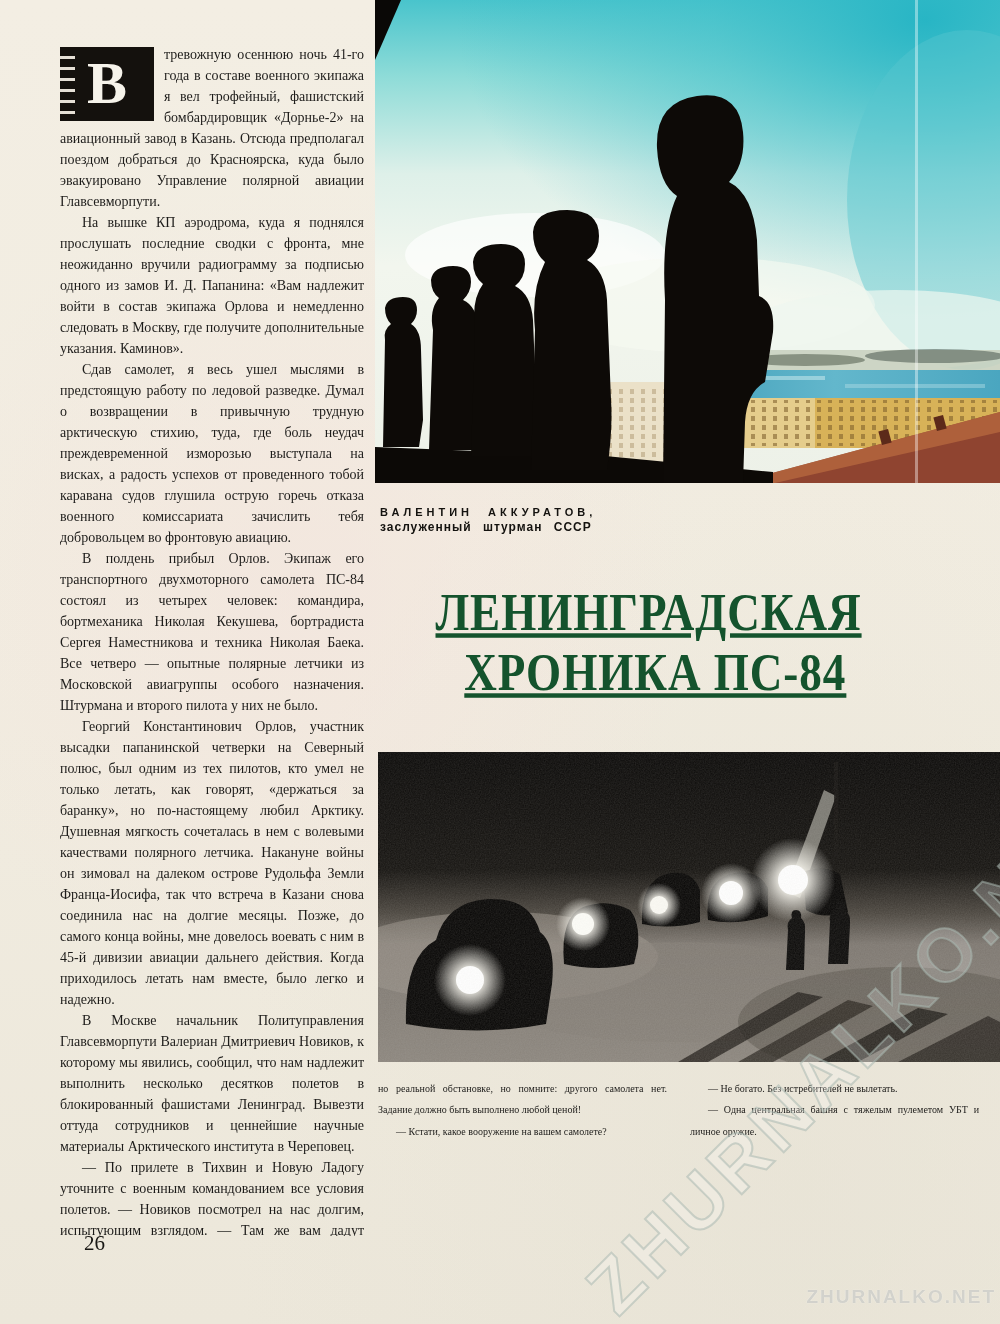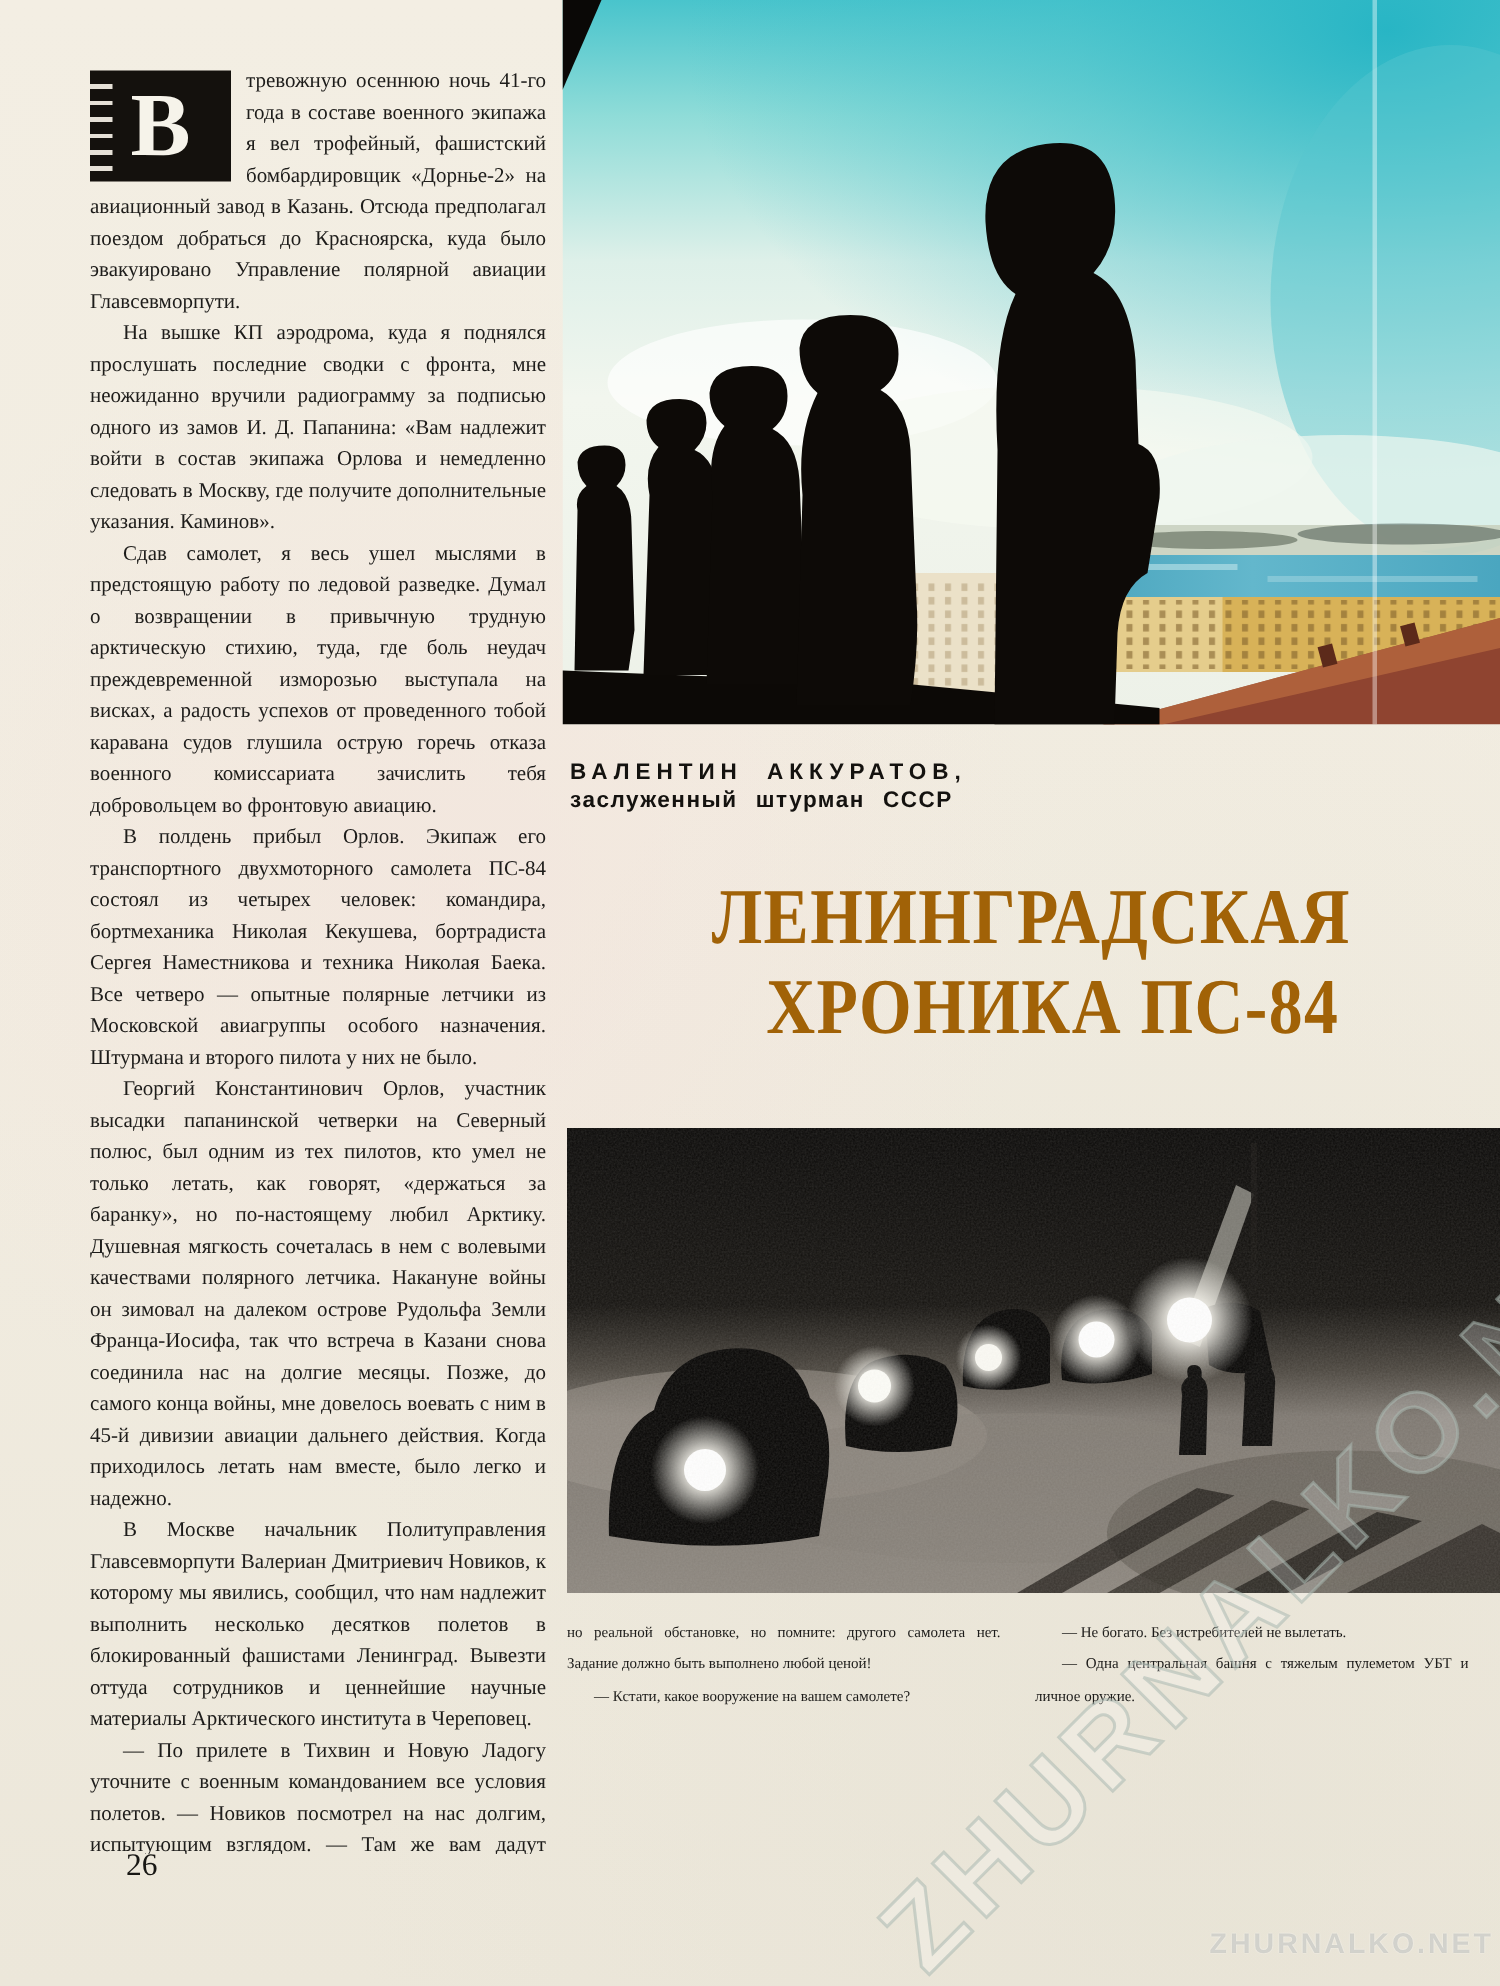--- a/index.html
+++ b/index.html
@@ -22,23 +22,23 @@
   .dropcap{
     float:left;width:94px;height:74px;margin:3px 10px 2px 0;
     background:
       repeating-linear-gradient(180deg, rgba(240,235,225,0) 0 4px, rgba(240,235,225,.95) 4px 7px, rgba(240,235,225,0) 7px 11px) left/15px 86% no-repeat,
       #14110d;
     color:#f6f3ea;text-align:center;font-weight:bold;font-size:60px;line-height:72px;
     font-family:"Liberation Serif",serif;
   }
   
   .author{left:380px;top:506px;width:330px;font-family:"Liberation Sans",sans-serif;color:#14120f;}
-  .author .a1{font-weight:bold;font-size:15px;letter-spacing:4px;word-spacing:8px;}
-  .author .a2{font-weight:bold;font-size:15px;letter-spacing:1px;word-spacing:7px;margin-top:2px;}
-  .title{left:425px;top:582px;width:525px;text-align:center;color:#a16207;}
+  .author .a1{font-weight:bold;font-size:11px;letter-spacing:4px;word-spacing:8px;}
+  .author .a2{font-weight:bold;font-size:12px;letter-spacing:1px;word-spacing:7px;margin-top:2px;}
+  .title{left:425px;top:582px;width:525px;color:#14532d;text-decoration:underline;}
   .title .t-line{display:block;font-weight:bold;font-size:47px;line-height:60px;letter-spacing:1px;
     font-family:"Liberation Serif",serif;transform:scale(.96,1.12);transform-origin:50% 50%;}
   .title .t2{padding-left:30px;}
   
   .photo{display:block;}
   
   .botcol{top:1078px;width:289px;height:176px;font-size:10px;line-height:21.3px;text-align:justify;overflow:hidden;}
   .botcol p{margin:0;}
   .botcol p.dlg{text-indent:18px;}
   .colmid{left:378px;}

